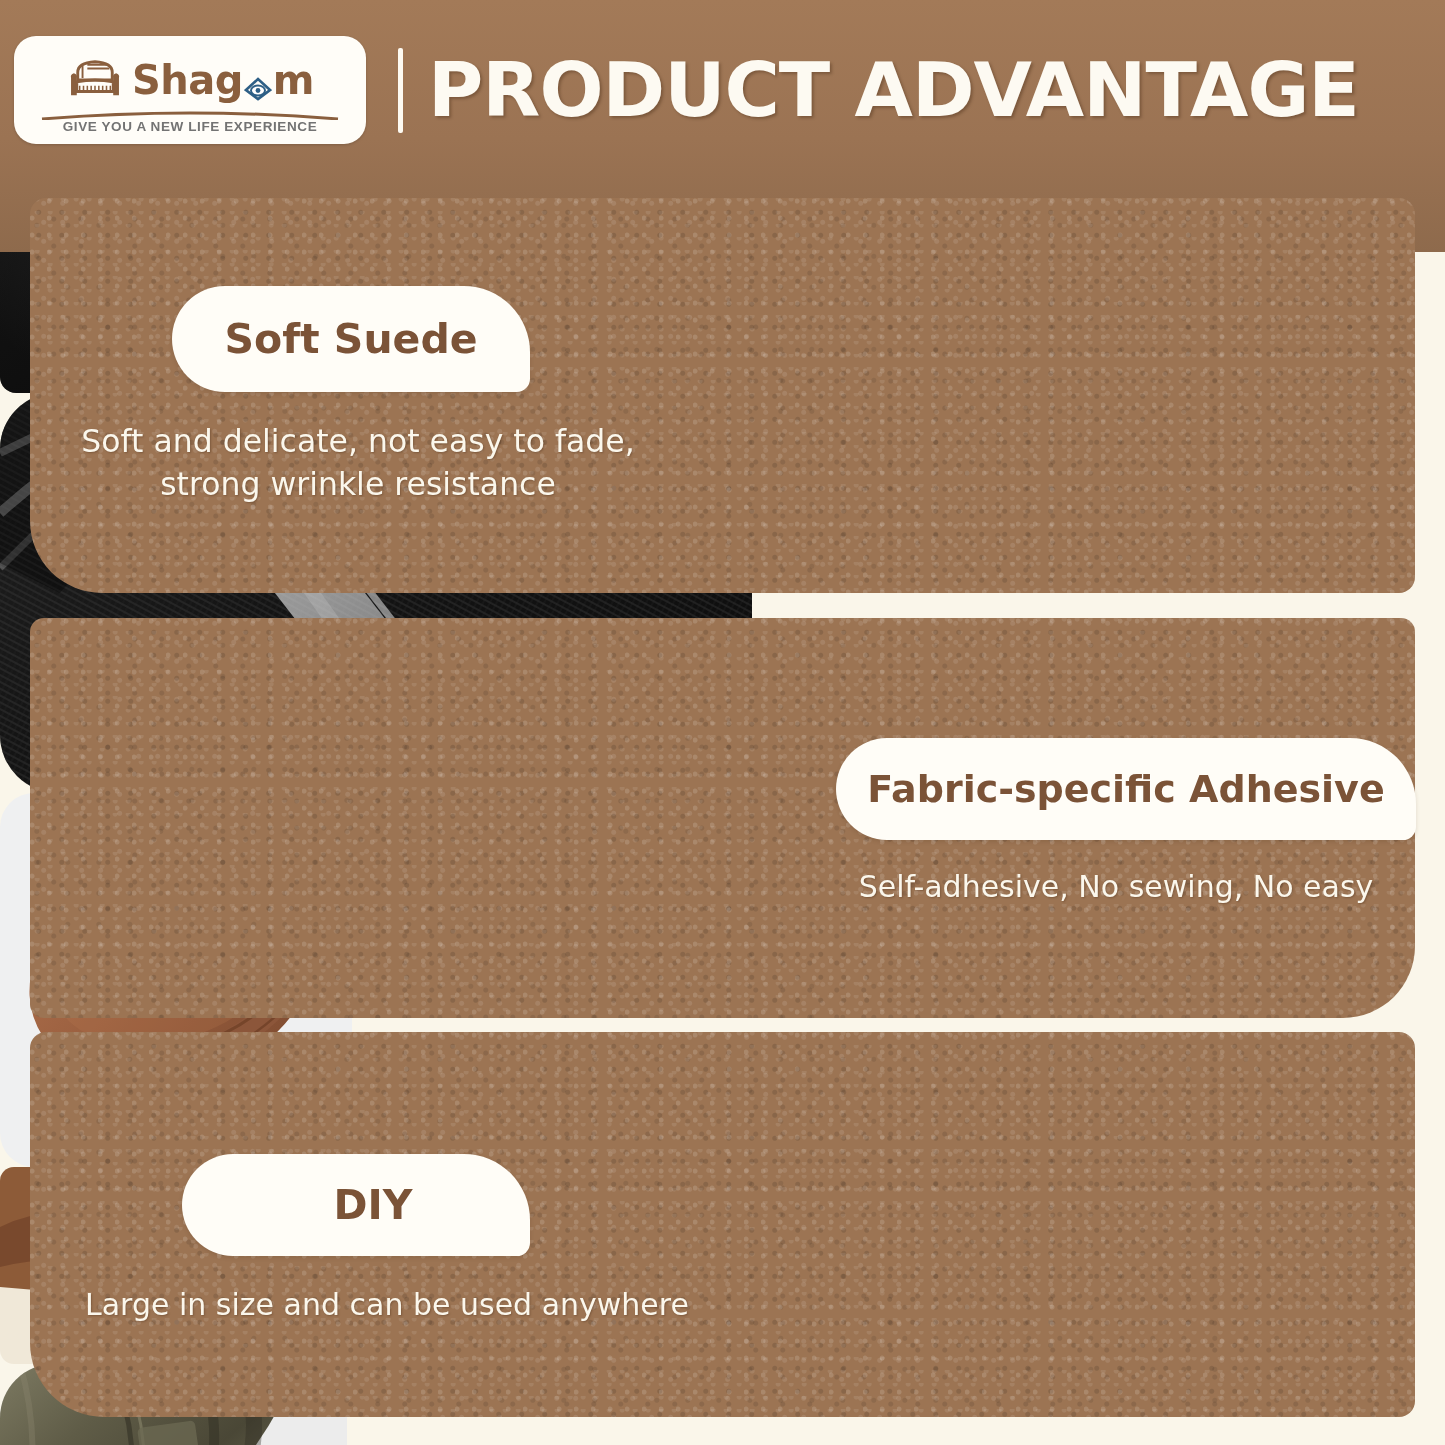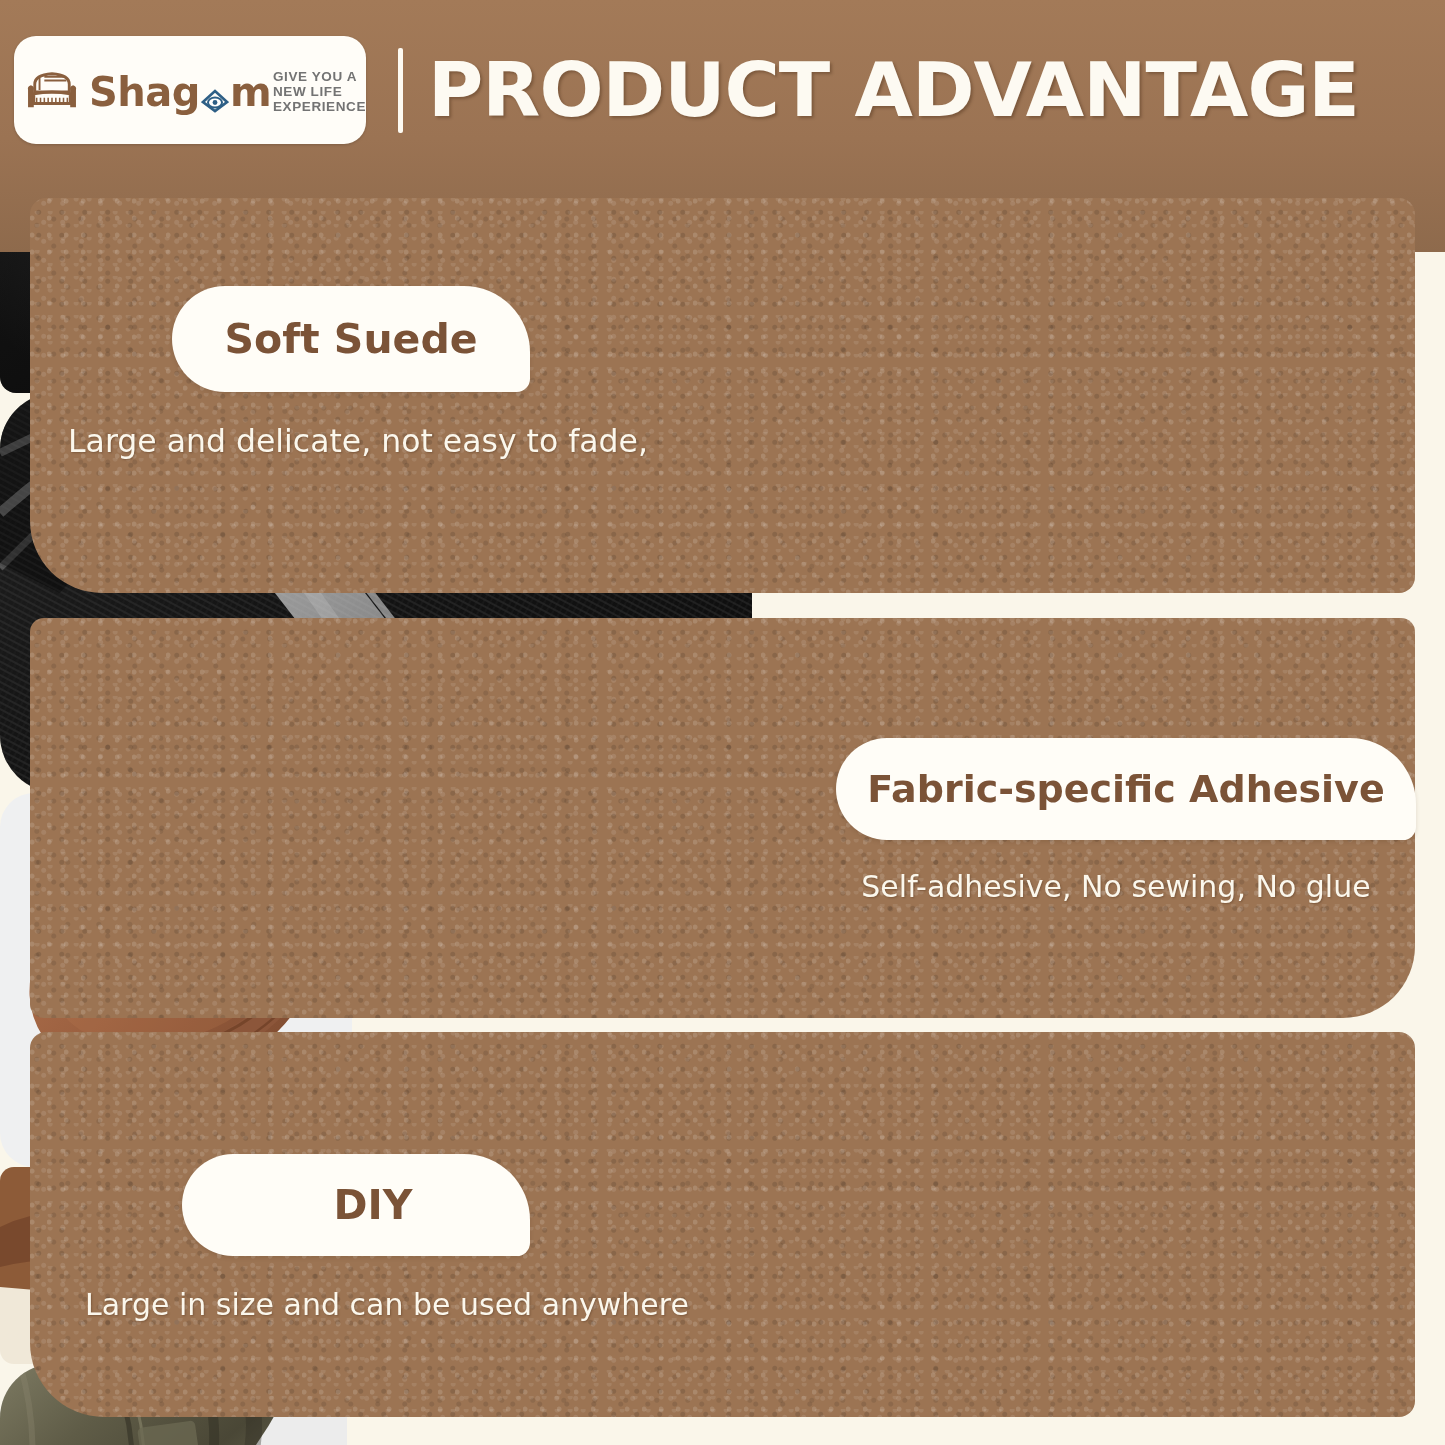--- a/index.html
+++ b/index.html
@@ -38,24 +38,24 @@
   .logo-box {
     position: absolute;
     left: 14px;
     top: 36px;
     width: 352px;
     height: 108px;
     background: #fffdf8;
     border-radius: 22px;
     box-shadow: 0 1px 3px rgba(0,0,0,.18);
     display: flex;
+    flex-direction: column;
     align-items: center;
     justify-content: center;
     padding-top: 4px;
-    padding-left: 9px;
   }
 
   .logo-main {
     display: flex;
     align-items: center;
     gap: 8px;
     height: 58px;
   }
 
   .sofa-icon { width: 58px; height: 46px; display: block; }
@@ -273,21 +273,22 @@
   </div>
 
   <div class="header-divider"></div>
   <div class="header-title">PRODUCT ADVANTAGE</div>
 
   <div class="panel suede" id="panel1">
     <div class="pill" id="pill1">
       <span class="pill-text">Soft Suede</span>
     </div>
     <div class="caption" id="cap1">
-      <div>Large and delicate, not easy to fade,</div>
+      <div>Soft and delicate, not easy to fade,</div>
+      <div>strong wrinkle resistance</div>
     </div>
   </div>
 
   <div id="img1">
     <svg class="photo" viewBox="0 0 745 393" preserveAspectRatio="none">
       <defs>
         <radialGradient id="sw1" cx="52%" cy="52%" r="62%">
           <stop offset="0%" stop-color="#3a3a3a"></stop>
           <stop offset="42%" stop-color="#242424"></stop>
           <stop offset="100%" stop-color="#0d0d0d"></stop>
@@ -330,21 +331,21 @@
           <path d="M372 196 L10 140"></path>
       </g>
       <ellipse cx="372" cy="196" rx="16" ry="13" fill="#050505" opacity=".85"></ellipse>
     </svg>
   </div>
 
   <div class="panel suede" id="panel2">
     <div class="pill" id="pill2">
       <span class="pill-text">Fabric-specific Adhesive</span>
     </div>
-    <div class="caption" id="cap2">Self-adhesive, No sewing, No glue</div>
+    <div class="caption" id="cap2">Self-adhesive, No sewing, No easy</div>
   </div>
 
   <div id="img2">
     <svg class="photo" viewBox="0 0 752 400" preserveAspectRatio="none">
       <defs>
         <linearGradient id="vg" x1="0" y1="0" x2="1" y2="1">
           <stop offset="0%" stop-color="#262626"></stop>
           <stop offset="45%" stop-color="#171717"></stop>
           <stop offset="100%" stop-color="#0c0c0c"></stop>
         </linearGradient>

